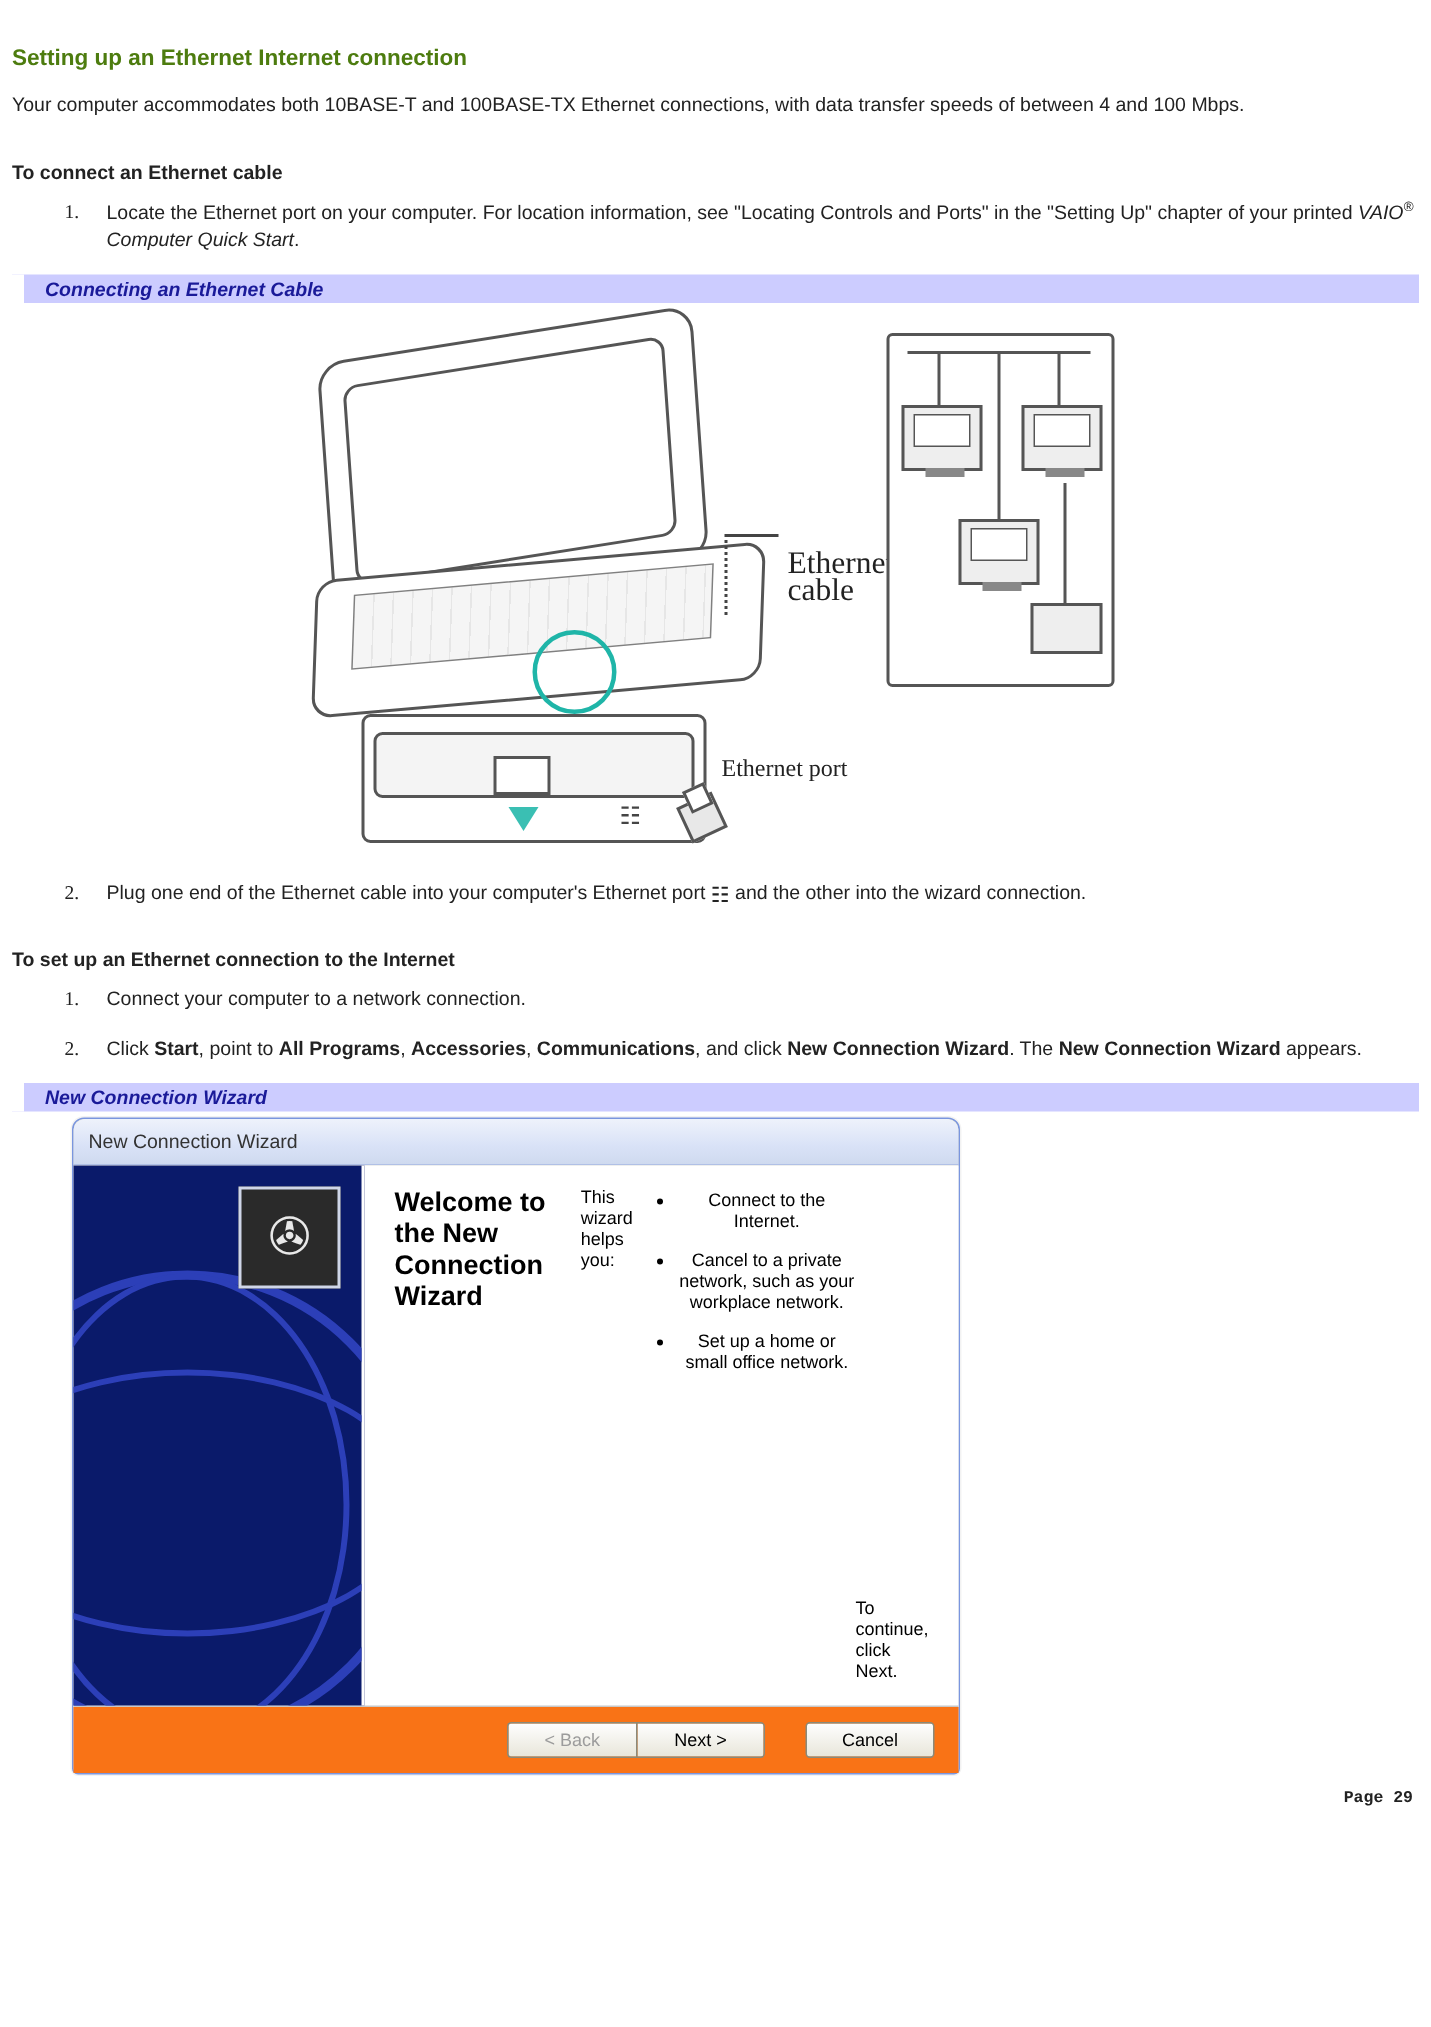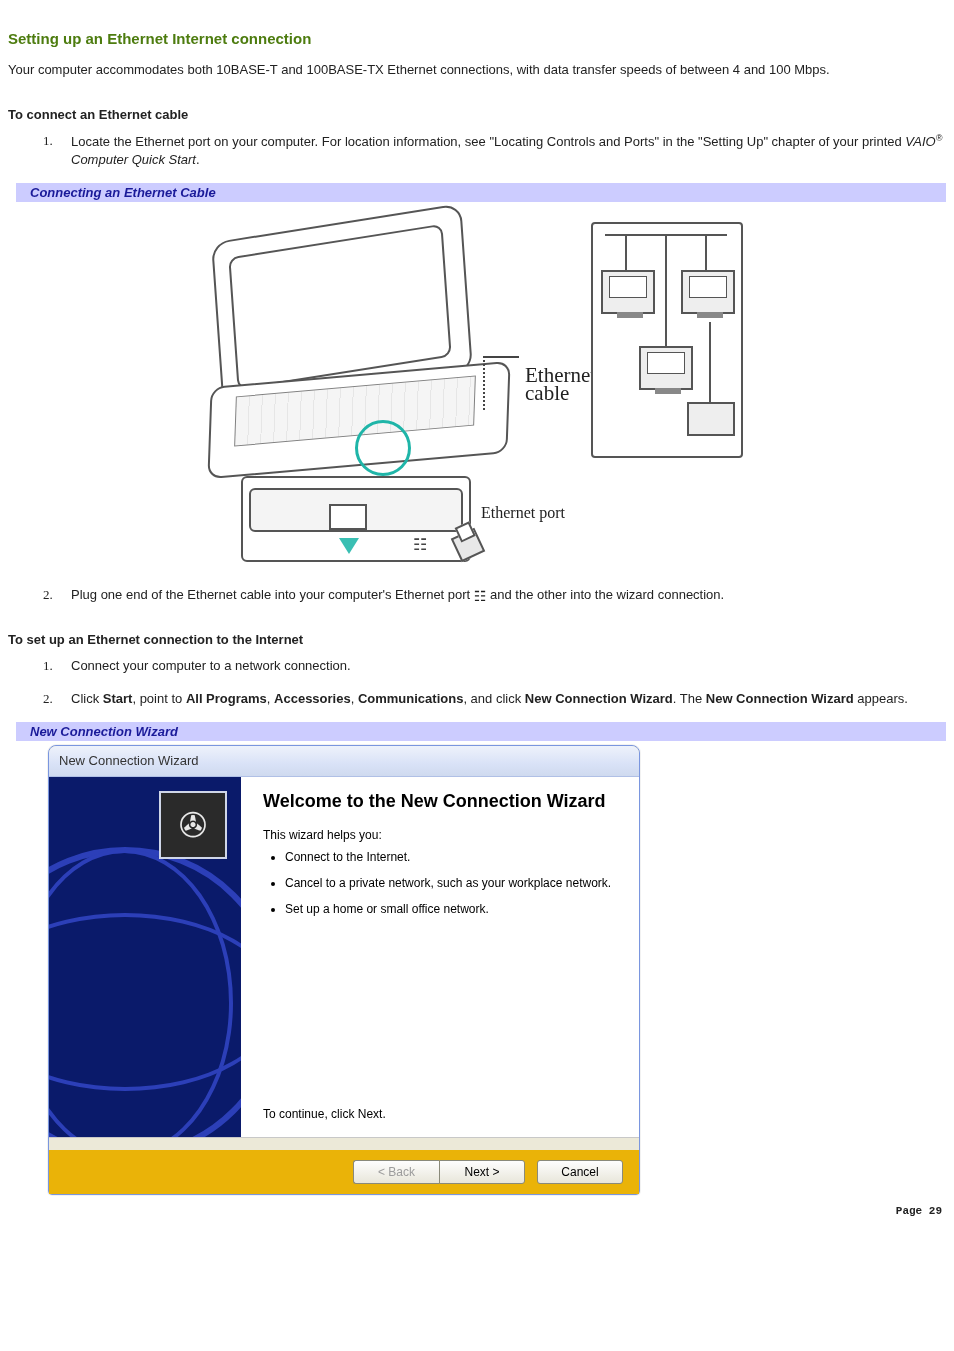--- a/index.html
+++ b/index.html
@@ -224,43 +224,43 @@
     position: absolute; left: 110px; top: 14px;
     width: 64px; height: 64px;
     border: 2px solid #cfd6e8;
     background: #2a2a2a;
     display: flex; align-items: center; justify-content: center;
     color: #e8e8e8; font-size: 34px;
   }
   .wizard-main {
     flex: 1;
     padding: 14px 20px 10px 20px;
-    display: flex; flex-direction: column;
+    display: flex; flex-direction: row;
     color: #000;
   }
   .wizard-main h2 {
     font-family: Verdana, Tahoma, sans-serif;
     font-size: 18px; font-weight: bold;
     margin: 0 0 16px 0;
   }
   .wizard-main .intro { font-size: 12px; margin-bottom: 6px; }
   .wizard-main ul {
     margin: 2px 0 0 6px; padding-left: 16px;
     font-size: 12px;
+    text-align: center;
   }
   .wizard-main ul li { margin-bottom: 12px; }
   .wizard-main .continue {
     margin-top: auto; font-size: 12px; padding-bottom: 6px;
   }
   .wizard-buttons {
     height: 44px;
     display: flex; align-items: center; justify-content: flex-end;
-    gap: 12px; padding-right: 16px;
-    background: #eab308;
-    margin-top: 12px;
+    gap: 27px; padding-right: 16px;
+    background: #f97316;
   }
   .wizard-buttons .grp { display: flex; }
   .wizard-buttons button {
     width: 86px; height: 24px;
     background: linear-gradient(#fefefe,#e8e6da);
     border: 1px solid #8a8a7a;
     border-radius: 3px;
     font-family: Tahoma, sans-serif; font-size: 12px;
     cursor: pointer;
   }

